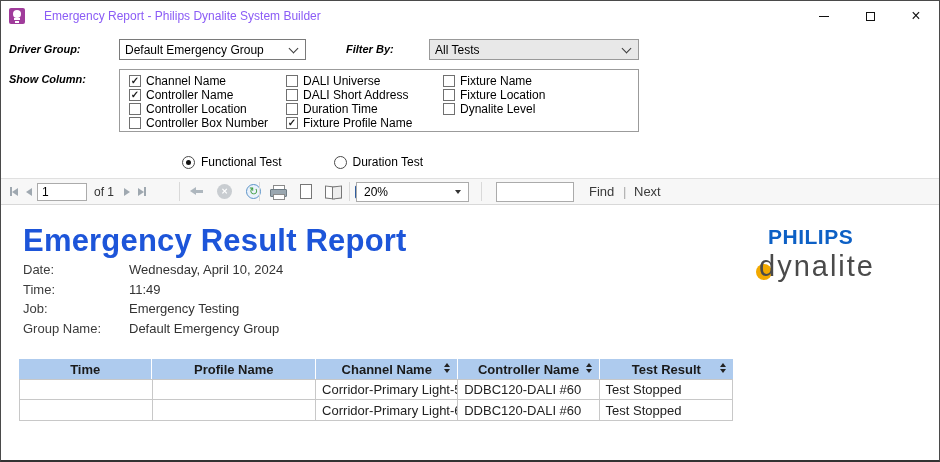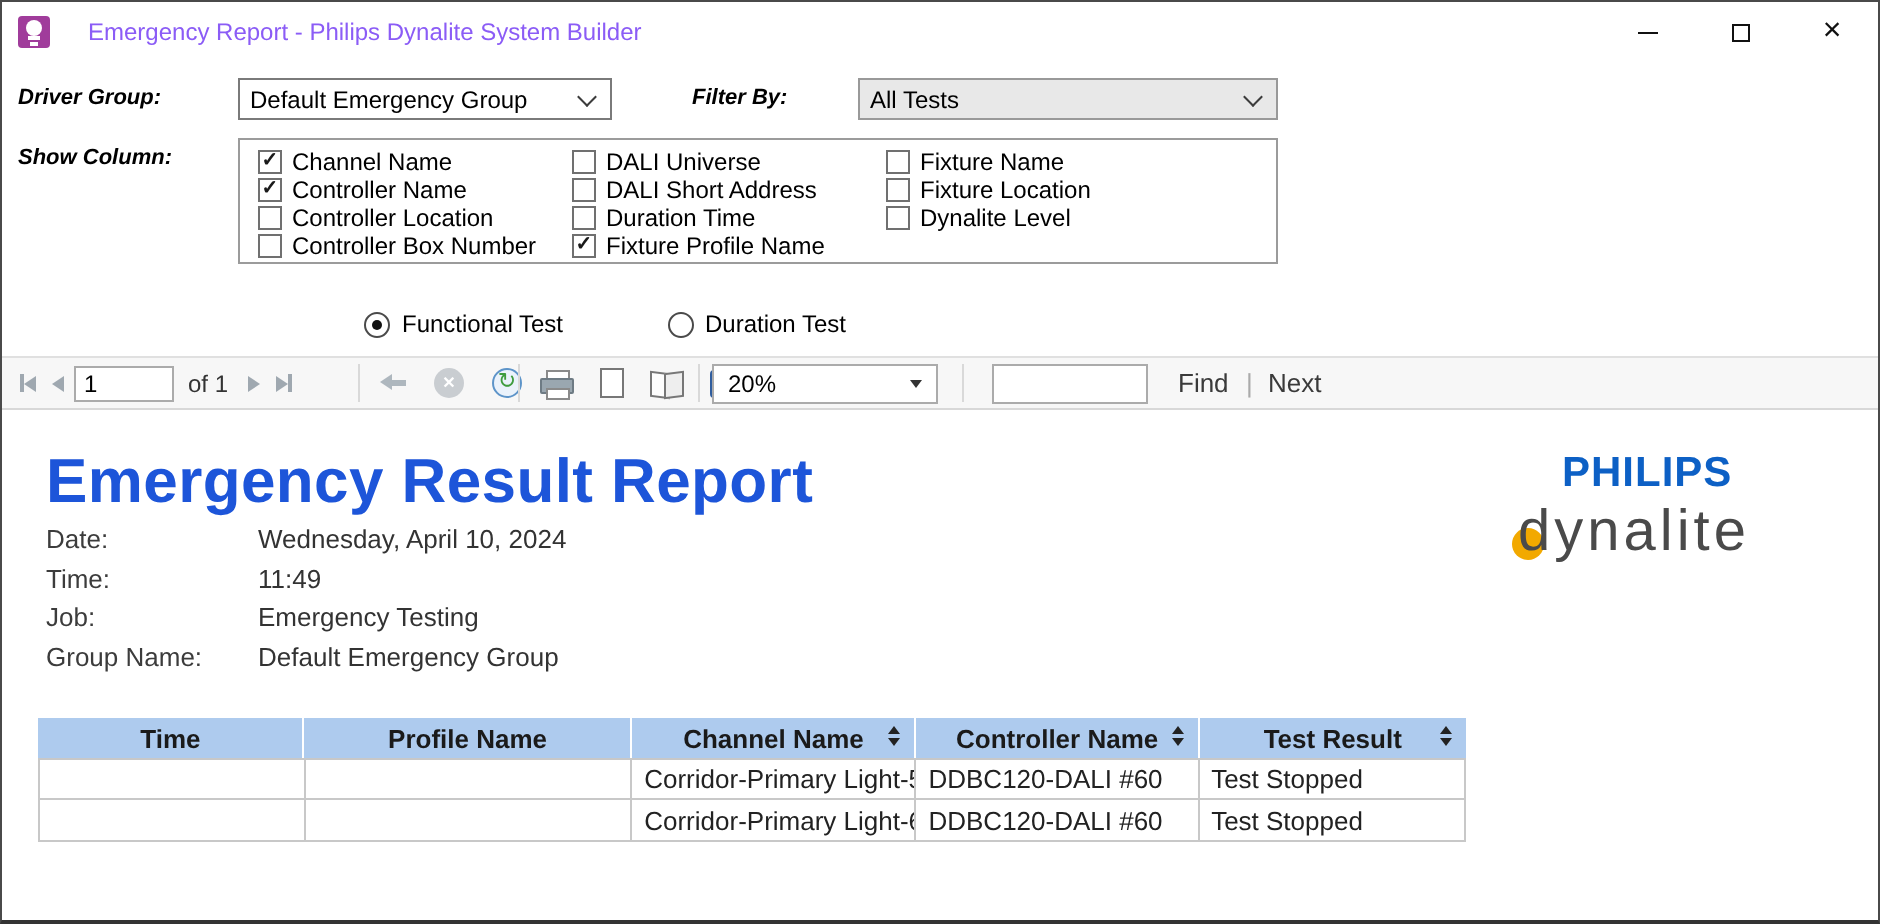--- a/index.html
+++ b/index.html
@@ -73,21 +73,21 @@
   .zoom-combo .caret{position:absolute;right:7px;top:7px;}
   .search-input{position:absolute;left:495px;top:3px;width:78px;height:20px;border:1px solid #ababab;box-sizing:border-box;font-size:12px;padding:0 4px;font-family:inherit;background:#fff;}
   .find-link{position:absolute;left:588px;top:5px;font-size:13px;color:#3a3a3a;}
   .find-sep{position:absolute;left:622px;top:5px;font-size:13px;color:#aaa;}
   .next-link{position:absolute;left:633px;top:5px;font-size:13px;color:#3a3a3a;}
 
   
   .report{position:absolute;left:0;top:204px;width:100%;height:256px;background:#fff;}
   .rpt-title{position:absolute;left:22px;top:18px;font-size:31px;font-weight:bold;color:var(--report_title_blue,#1D55D9);letter-spacing:0.2px;}
   .logo{position:absolute;right:28px;top:20px;width:152px;}
-  .philips{font-size:21px;font-weight:bold;color:var(--philips_blue,#0D60C5);letter-spacing:0.5px;margin-left:22px;}
+  .philips{font-size:21px;font-weight:bold;color:var(--philips_blue,#0D60C5);letter-spacing:0.5px;margin-left:9px;}
   .dynalite{position:relative;font-size:29px;font-weight:400;color:var(--dynalite_gray,#4A4A4A);letter-spacing:2px;margin-top:1px;}
   .dyn-dot{position:absolute;left:-3px;top:14px;width:16px;height:16px;border-radius:50%;background:var(--dynalite_gold,#F2A900);}
   .dyn-text{position:relative;}
   .fields{position:absolute;left:22px;top:55px;}
   .field-row{display:flex;height:19.5px;align-items:center;}
   .field-label{width:106px;font-size:13px;color:#3c3c3c;}
   .field-value{font-size:13px;color:#333;}
   .rpt-table{position:absolute;left:18px;top:154px;width:714px;}
   .thead{display:flex;height:20px;}
   .th{background:var(--table_header_blue,#AECBEE);position:relative;display:flex;align-items:center;justify-content:center;font-size:13px;font-weight:bold;color:#1a1a1a;border-right:1px solid #fff;box-sizing:border-box;}

